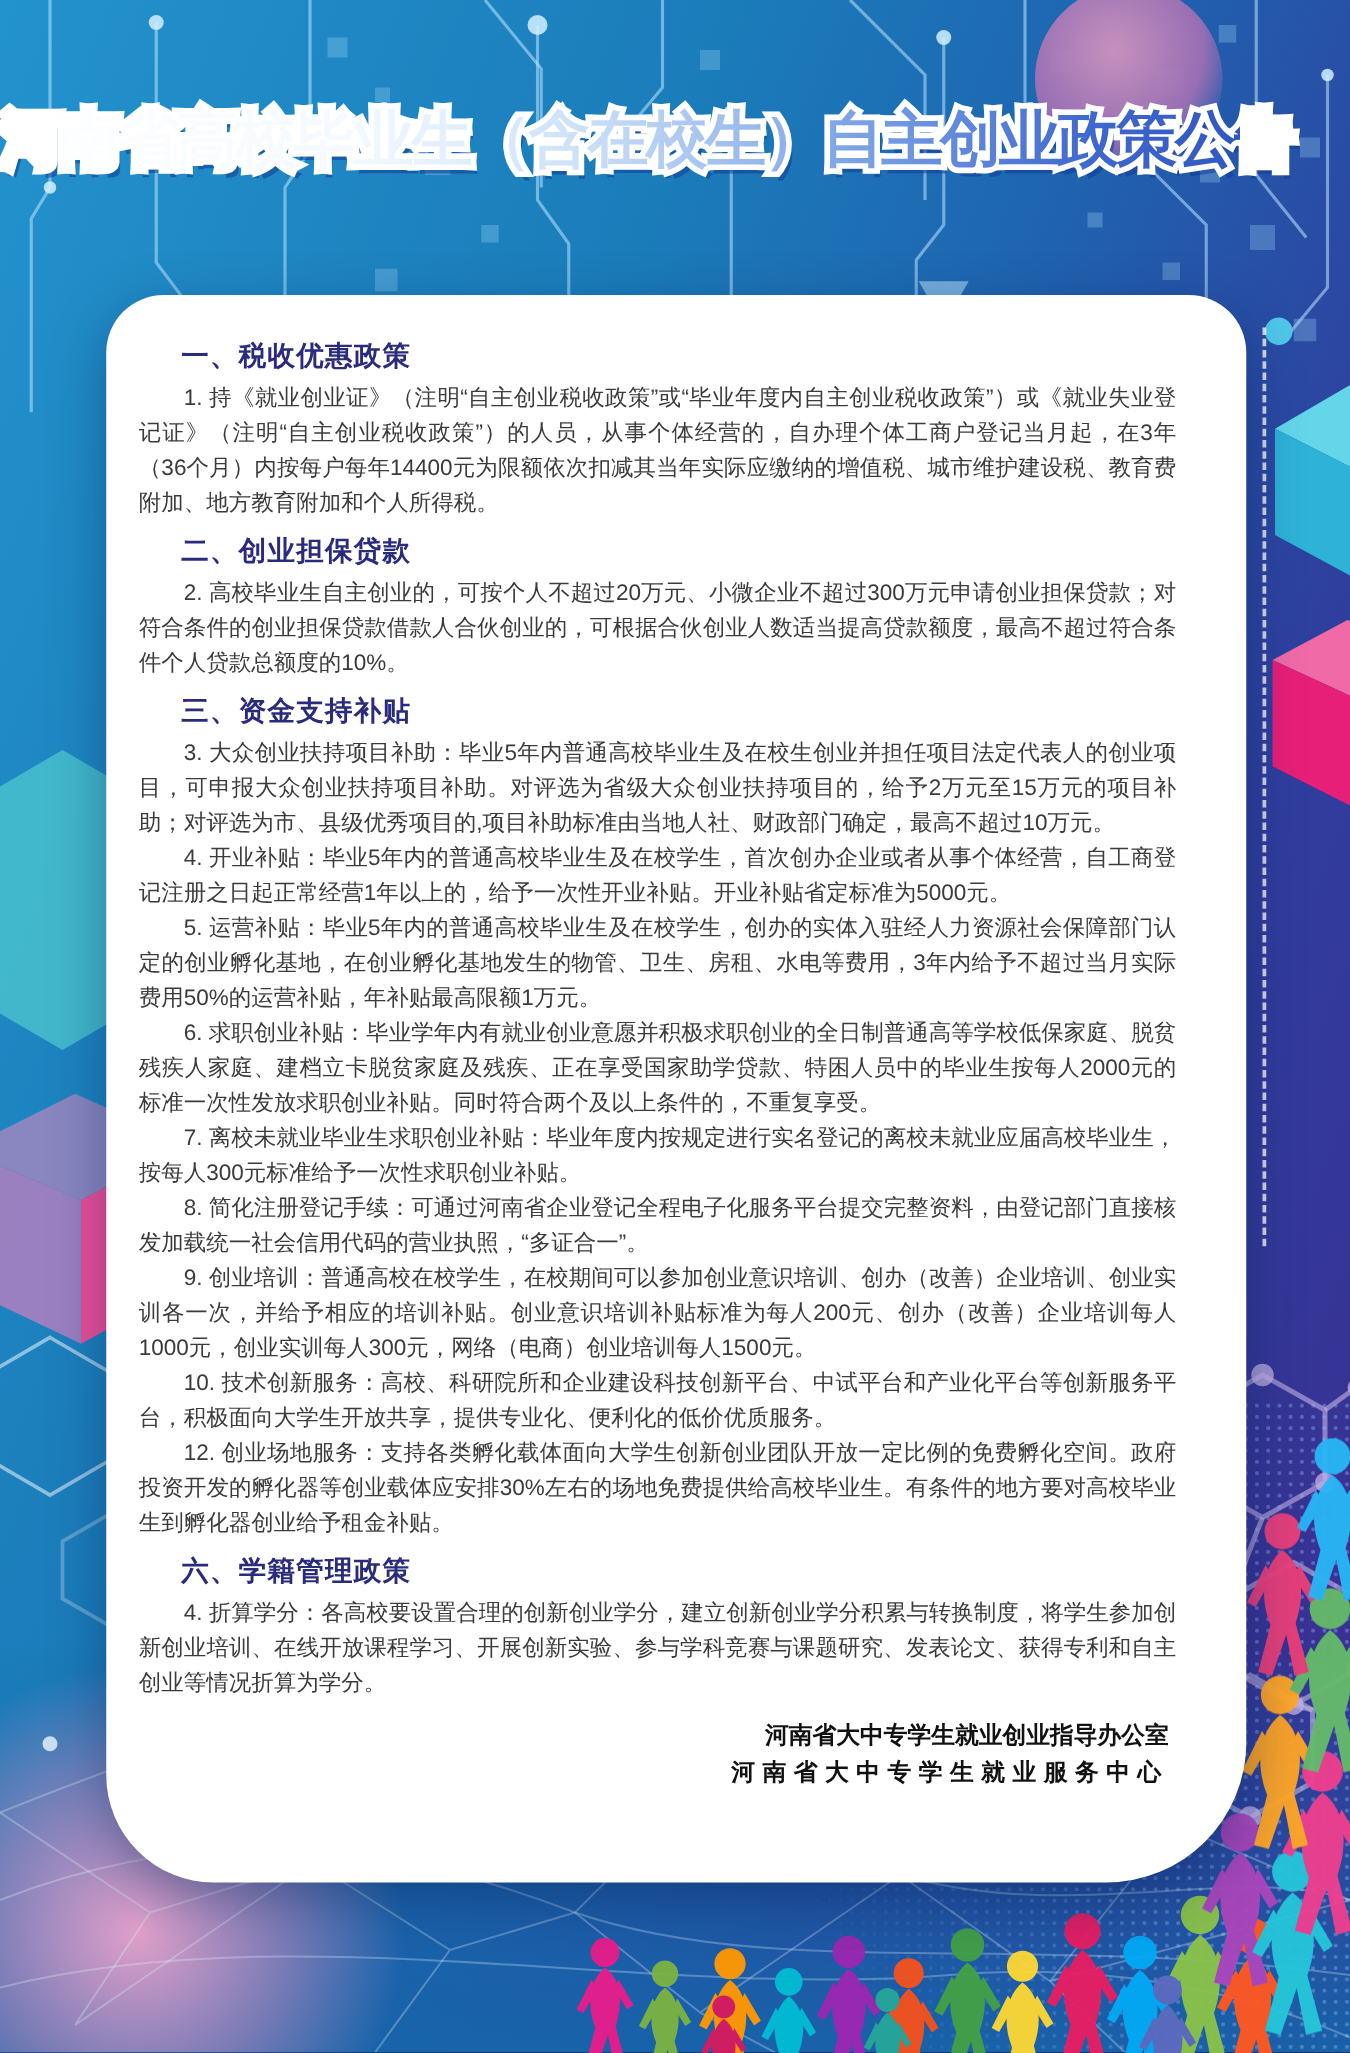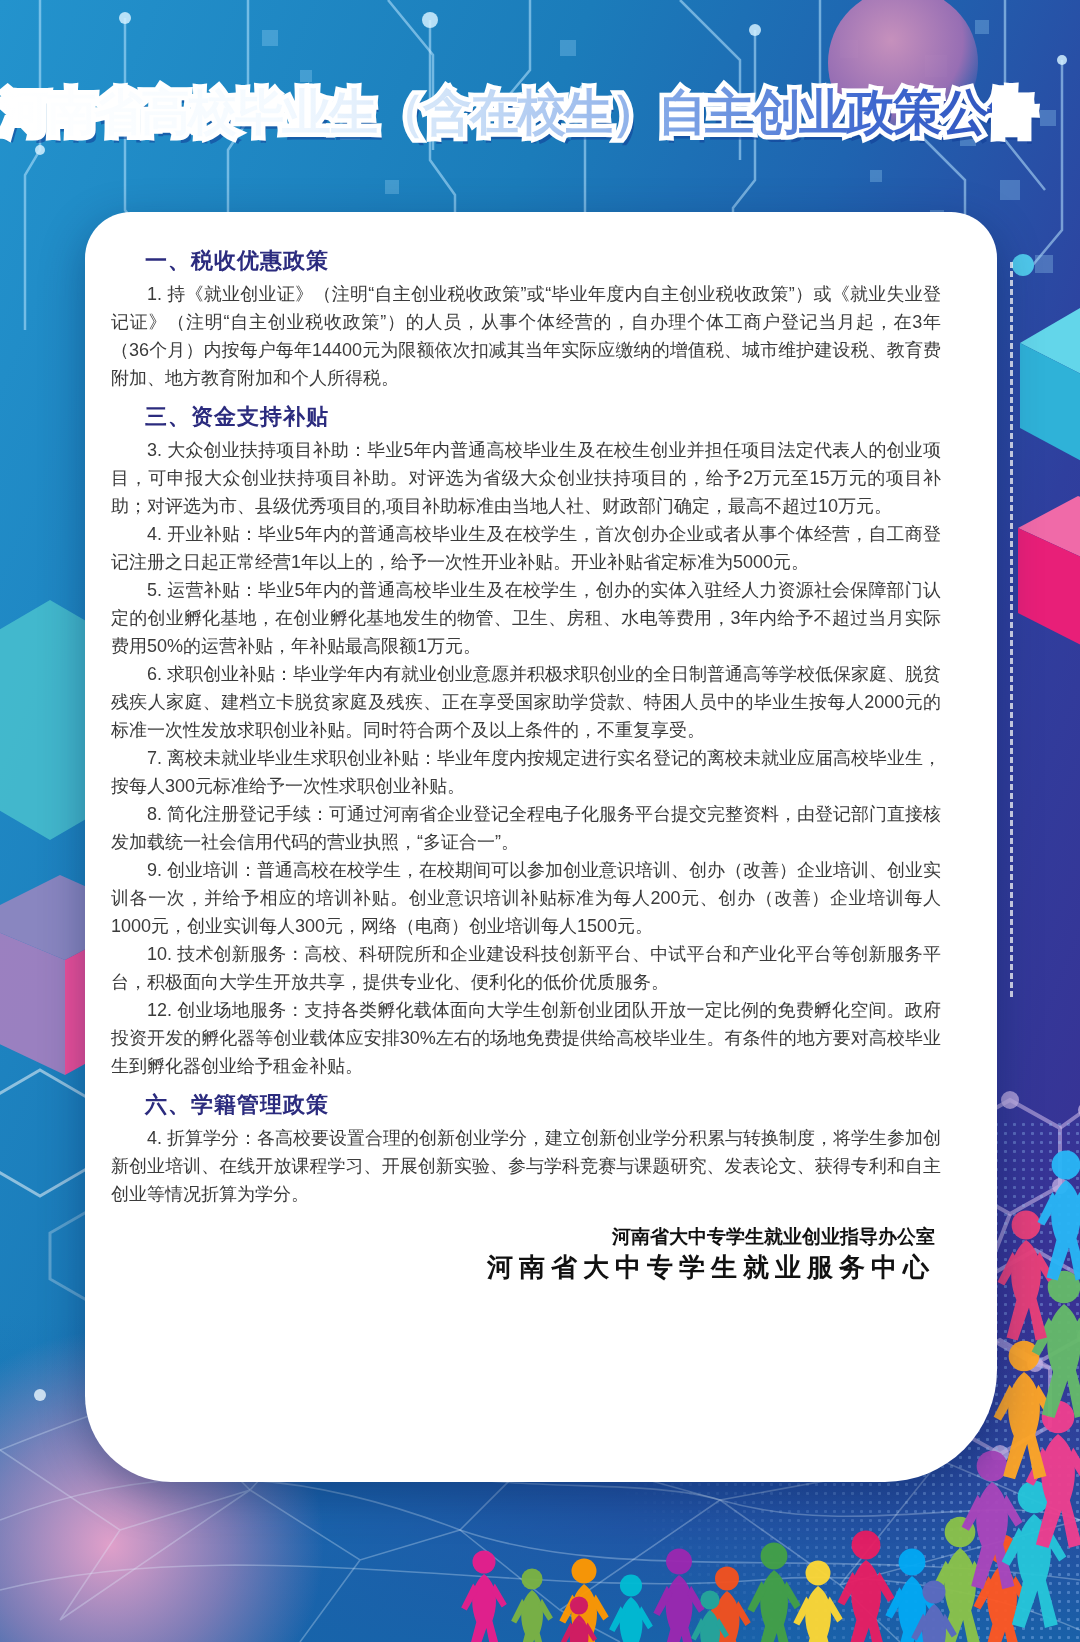--- a/index.html
+++ b/index.html
@@ -17,36 +17,36 @@
   .title{font-size:49px;font-weight:900;letter-spacing:-2px;white-space:nowrap;line-height:1.4;}
   .title-stroke{position:absolute;left:0;right:0;color:#fff;
     -webkit-text-stroke:9px #ffffff;
     text-shadow:5px 7px 0 rgba(16,60,150,.55);}
   .title-fill{position:relative;
     background:linear-gradient(90deg,#ffffff 0%,#f4faff 28%,#cfe2f8 46%,#7fa5e6 68%,#3f68cf 88%,#3157c0 100%);
     -webkit-background-clip:text;background-clip:text;color:transparent;}
 
   
   .card{
-    position:absolute;left:85px;top:212px;width:912px;min-height:1270px;
+    position:absolute;left:85px;top:236px;width:912px;min-height:1270px;
     background:#ffffff;border-radius:46px 46px 112px 86px;
     box-shadow:0 14px 44px rgba(3,30,80,.38);
     padding:24px 56px 18px 26px;box-sizing:border-box;z-index:5;
   }
   .sec-heading{
     color:#2b2b7e;font-size:22px;font-weight:800;
     margin:10px 0 4px 34px;letter-spacing:1px;
   }
   .para{
     margin:0;color:#3b3b3b;font-size:18px;line-height:28px;
     text-indent:2em;text-align:justify;
   }
   .signature{margin-top:14px;text-align:right;padding-right:6px;color:#111;}
   .sig-line1{font-size:19px;font-weight:700;line-height:30px;}
-  .sig-line2{font-size:26px;font-weight:800;line-height:30px;letter-spacing:6px;}
+  .sig-line2{font-size:19px;font-weight:800;line-height:30px;letter-spacing:6px;}
 
   
   .circle-purple{left:828px;top:-12px;width:150px;height:150px;border-radius:50%;
     background:radial-gradient(circle at 42% 35%,#cf93bd 0%,#9d6fb4 55%,rgba(90,80,175,0) 78%);opacity:.95;}
   .dot{border-radius:50%;}
   .dashed-line{left:1010px;top:262px;height:735px;border-left:3px dashed rgba(255,255,255,.8);}
   .halftone{
     left:470px;top:1120px;width:610px;height:522px;
     background-image:radial-gradient(rgba(150,190,245,.38) 1.3px,rgba(0,0,0,0) 1.9px);
     background-size:9px 9px;
@@ -226,20 +226,24 @@
     <div class="title title-fill">河南省高校毕业生（含在校生）自主创业政策公告</div>
   </div>
 
   <div class="card">
 
     <div>
       <div class="sec-heading">一、税收优惠政策</div>
       <p class="para">1. 持《就业创业证》（注明“自主创业税收政策”或“毕业年度内自主创业税收政策”）或《就业失业登记证》（注明“自主创业税收政策”）的人员，从事个体经营的，自办理个体工商户登记当月起，在3年（36个月）内按每户每年14400元为限额依次扣减其当年实际应缴纳的增值税、城市维护建设税、教育费附加、地方教育附加和个人所得税。</p>
     </div>
 
+    <div>
+      <div class="sec-heading">二、创业担保贷款</div>
+      <p class="para">2. 高校毕业生自主创业的，可按个人不超过20万元、小微企业不超过300万元申请创业担保贷款；对符合条件的创业担保贷款借款人合伙创业的，可根据合伙创业人数适当提高贷款额度，最高不超过符合条件个人贷款总额度的10%。</p>
+    </div>
 
     <div>
       <div class="sec-heading">三、资金支持补贴</div>
       <p class="para">3. 大众创业扶持项目补助：毕业5年内普通高校毕业生及在校生创业并担任项目法定代表人的创业项目，可申报大众创业扶持项目补助。对评选为省级大众创业扶持项目的，给予2万元至15万元的项目补助；对评选为市、县级优秀项目的,项目补助标准由当地人社、财政部门确定，最高不超过10万元。</p>
       <p class="para">4. 开业补贴：毕业5年内的普通高校毕业生及在校学生，首次创办企业或者从事个体经营，自工商登记注册之日起正常经营1年以上的，给予一次性开业补贴。开业补贴省定标准为5000元。</p>
       <p class="para">5. 运营补贴：毕业5年内的普通高校毕业生及在校学生，创办的实体入驻经人力资源社会保障部门认定的创业孵化基地，在创业孵化基地发生的物管、卫生、房租、水电等费用，3年内给予不超过当月实际费用50%的运营补贴，年补贴最高限额1万元。</p>
       <p class="para">6. 求职创业补贴：毕业学年内有就业创业意愿并积极求职创业的全日制普通高等学校低保家庭、脱贫残疾人家庭、建档立卡脱贫家庭及残疾、正在享受国家助学贷款、特困人员中的毕业生按每人2000元的标准一次性发放求职创业补贴。同时符合两个及以上条件的，不重复享受。</p>
       <p class="para">7. 离校未就业毕业生求职创业补贴：毕业年度内按规定进行实名登记的离校未就业应届高校毕业生，按每人300元标准给予一次性求职创业补贴。</p>
     </div>
 

